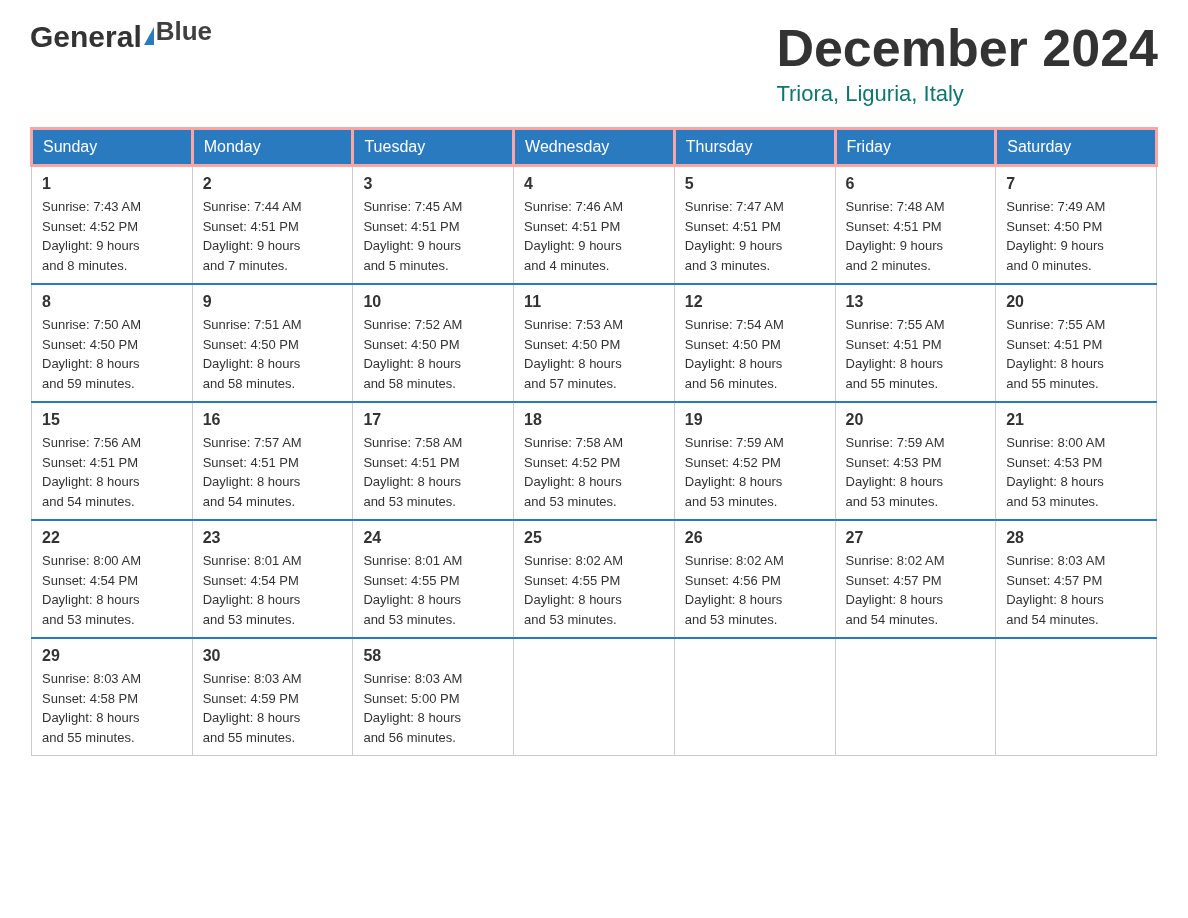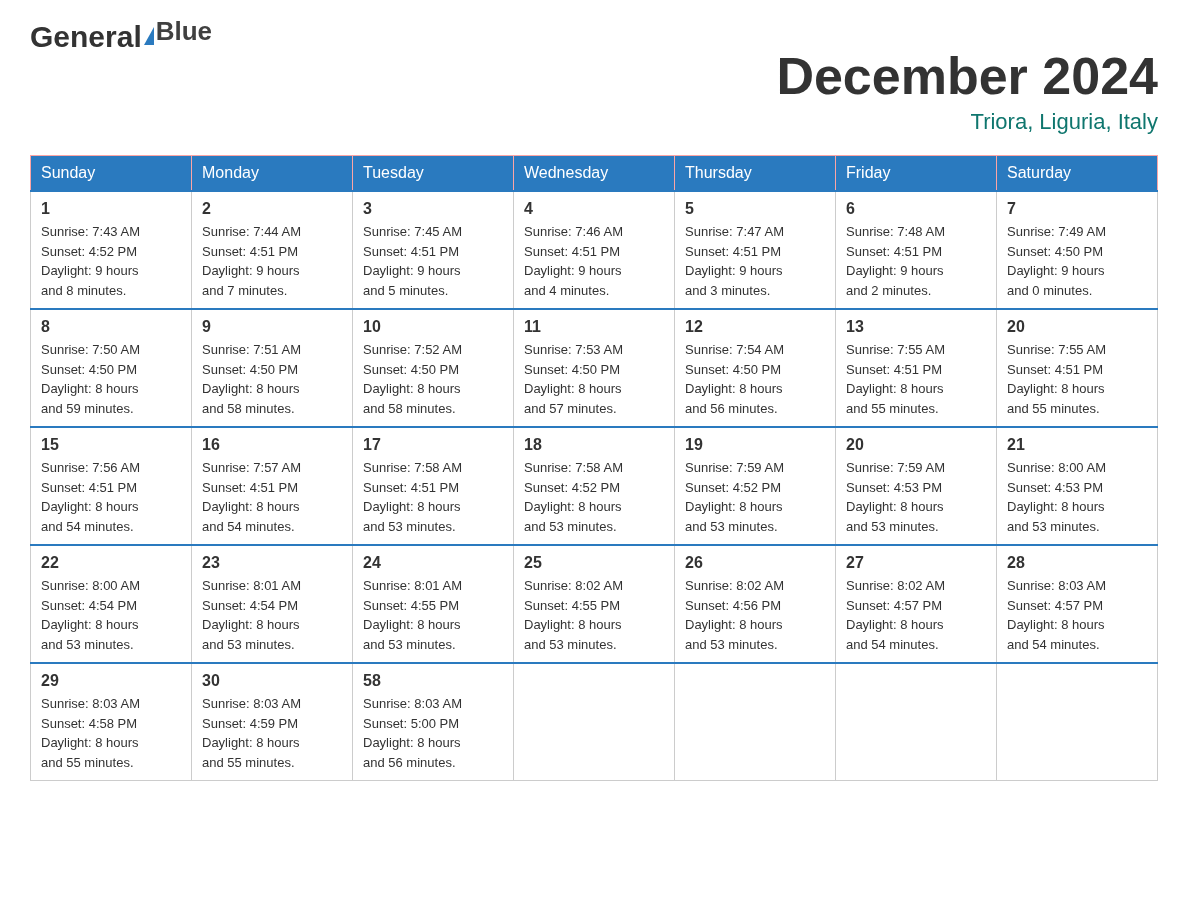--- a/index.html
+++ b/index.html
@@ -15,22 +15,20 @@
       justify-content: space-between;
       align-items: flex-start;
       margin-bottom: 20px;
     }
     .logo {
       display: flex;
       flex-direction: row;
       align-items: flex-start;
     }
     .title-area {
-      text-align: right;
-      margin-top: 28px;
     }
     .month-title {
       font-size: 52px;
       font-weight: bold;
       color: #333;
       line-height: 1.1;
     }
     .location {
       font-size: 22px;
       color: #0f766e;
@@ -41,21 +39,21 @@
       border-collapse: collapse;
       border: 1px solid #ccc;
     }
     .calendar th {
       background: #2a7abf;
       color: #fff;
       padding: 8px 10px;
       font-size: 16px;
       font-weight: normal;
       text-align: left;
-      border: 1px solid #fca5a5;
+      border: 3px solid #fca5a5;
     }
     .calendar td {
       vertical-align: top;
       padding: 8px 10px;
       border: 1px solid #ccc;
       font-size: 13px;
       color: #333;
       width: 14.28%;
       min-height: 100px;
     }

